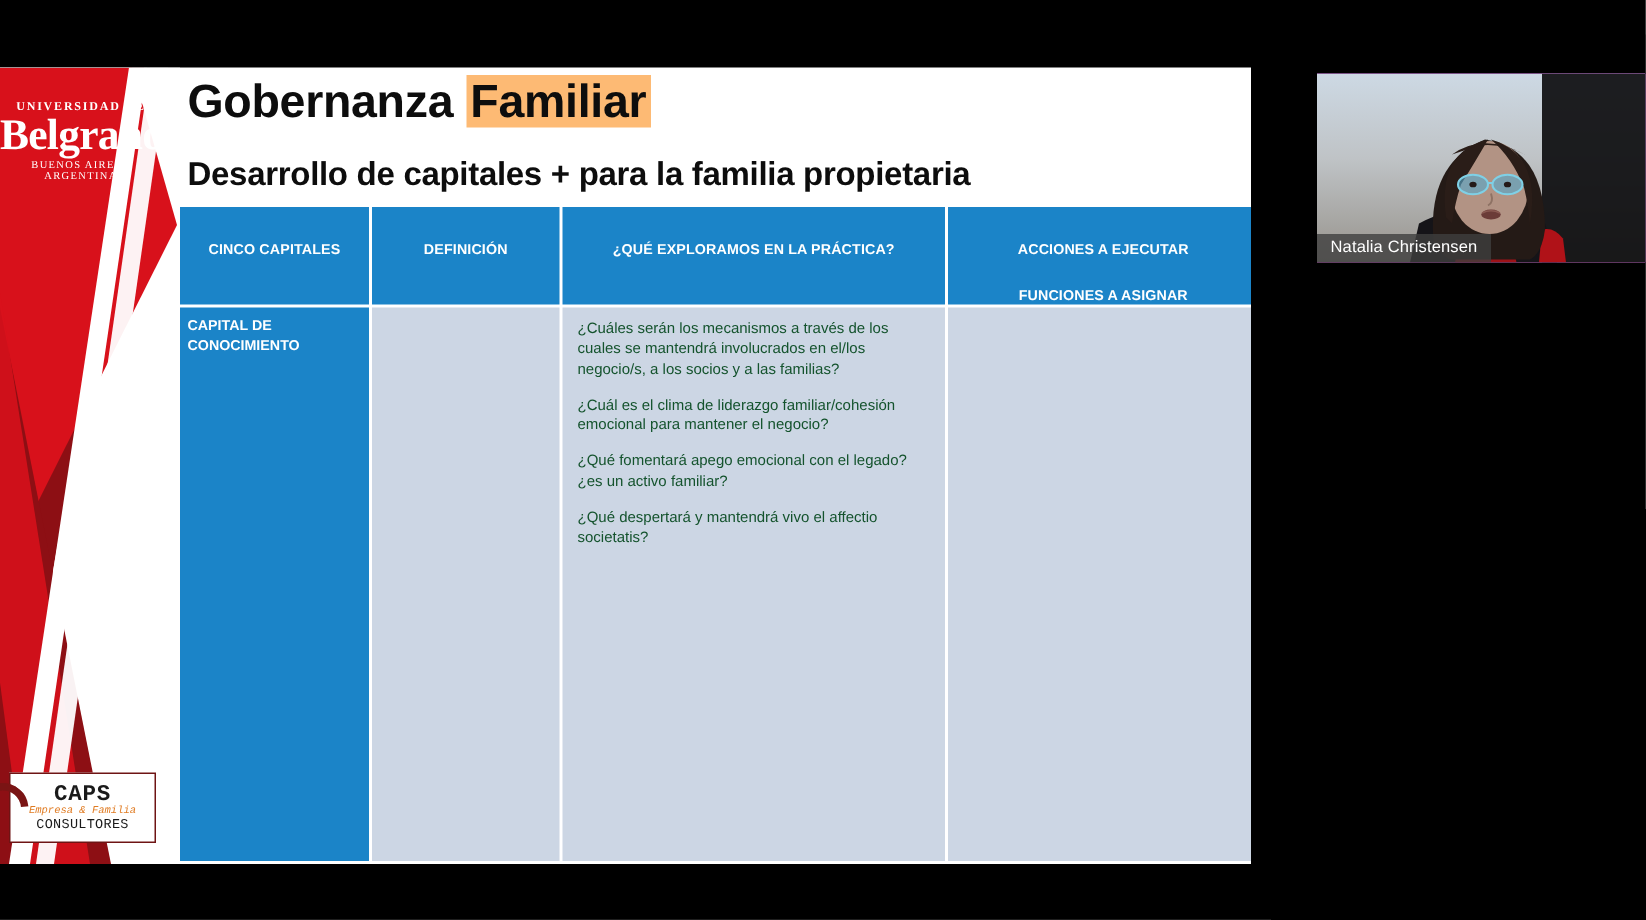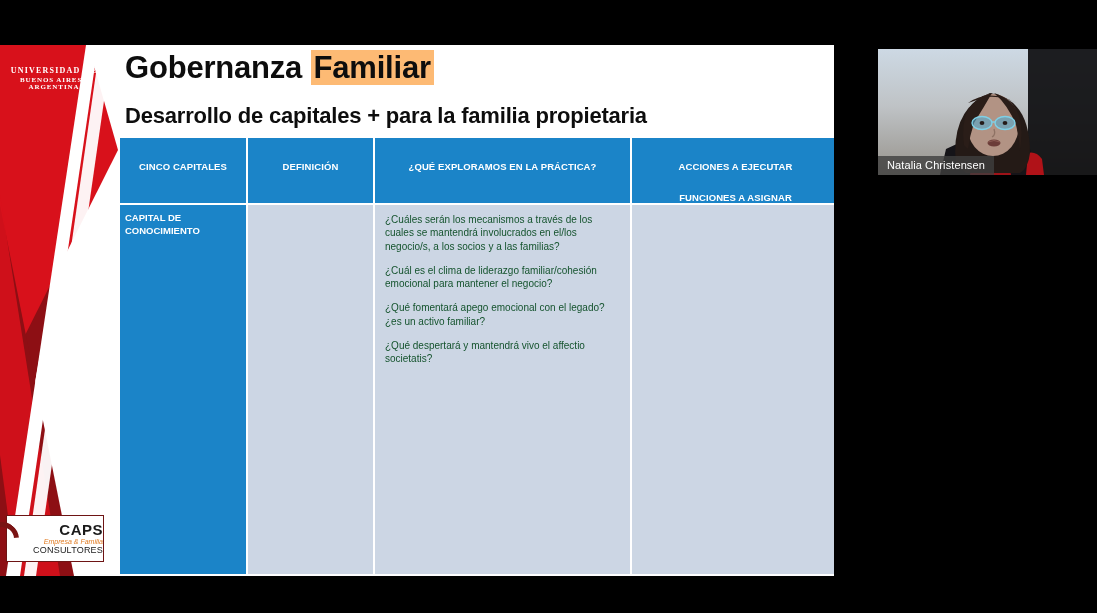--- a/index.html
+++ b/index.html
@@ -37,23 +37,24 @@
 
   
   .caps-logo {
     position: absolute;
     left: 6px; top: 470px;
     width: 98px; height: 47px;
     background: #ffffff;
     border: 1px solid #6e1414;
     display: flex;
     flex-direction: column;
-    align-items: flex-end;
+    align-items: center;
     justify-content: center;
     line-height: 1;
+    font-family: Liberation Mono, monospace;
   }
   .caps-swirl {
     position: absolute;
     left: -22px; top: 6px;
     width: 34px; height: 34px;
     border-radius: 50%;
     border: 5px solid #7a1414;
     border-right-color: transparent;
     border-bottom-color: transparent;
     transform: rotate(40deg);
@@ -84,21 +85,21 @@
     font-family: "Liberation Serif", serif;
     font-size: 8px; letter-spacing: 1.2px; font-weight: 700;
   }
   .ub-main {
     font-family: "Liberation Serif", serif;
     font-size: 29px; font-weight: 700; letter-spacing: -0.5px;
     line-height: 1.05;
   }
   .ub-bot {
     font-family: "Liberation Serif", serif;
-    font-size: 7px; letter-spacing: .9px; font-weight: 700;
+    font-size: 7px; letter-spacing: .9px; font-weight: 400;
     margin-top: 2px;
   }
 
   
   #title-main {
     position: absolute;
     left: 125px; top: 5px;
     font-size: 31px; font-weight: 700; color: #0d0d0d;
     white-space: nowrap;
     letter-spacing: -0.2px;
@@ -198,20 +199,21 @@
         <polygon points="0,150 60,531 16,531 0,410" fill="#d8111b" opacity="0.88"></polygon>
         <polygon points="86,0 98,0 20,531 6,531" fill="#ffffff"></polygon>
         <polygon points="100,0 112,0 36,531 24,531" fill="#ffffff" opacity="0.95"></polygon>
         <polygon points="0,86 10,86 120,531 104,531" fill="#ffffff" opacity="0.0"></polygon>
         <polygon points="62,0 70,0 120,214 120,246" fill="#ffffff" opacity="0.0"></polygon>
       </svg>
     </div>
 
     <div class="ub-logo">
       <div class="ub-top">UNIVERSIDAD DE</div>
+      <div class="ub-main">Belgrano</div>
       <div class="ub-bot">BUENOS AIRES - ARGENTINA</div>
     </div>
 
     <div class="caps-logo">
       <span class="caps-swirl"></span>
       <div class="caps-title">CAPS</div>
       <div class="caps-sub">Empresa &amp; Familia</div>
       <div class="caps-foot">CONSULTORES</div>
     </div>
 

